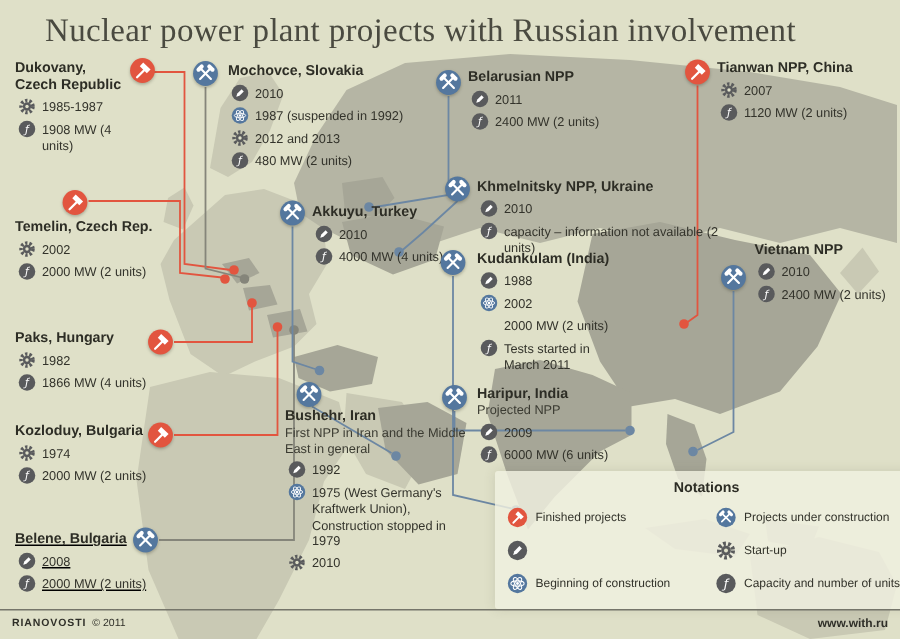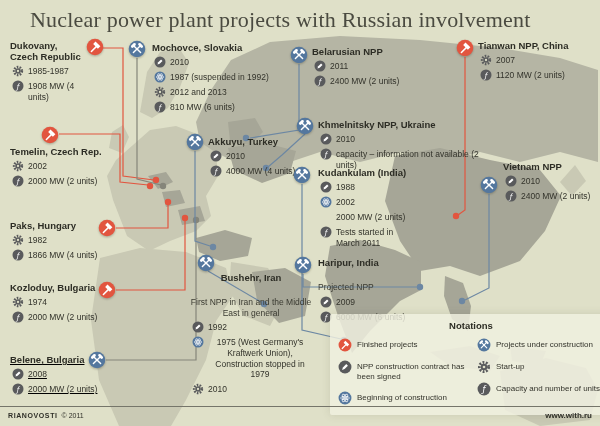--- a/index.html
+++ b/index.html
@@ -3,21 +3,21 @@
 <meta charset="utf-8">
 <style>
   html,body{margin:0;padding:0;background:#9a9a8c;}
   #canvas{position:relative;width:600px;height:426px;overflow:hidden;background:#f0abfc;
           font-family:"Liberation Sans",sans-serif;margin:0 auto;}
   .layer{position:absolute;left:0;top:0;pointer-events:none;}
   .page-title{position:absolute;left:30px;top:7px;font-family:"Liberation Serif",serif;
               font-size:22px;color:#4a4a40;letter-spacing:.2px;}
   .callout{position:absolute;z-index:3;}
   .c-title{font-weight:bold;font-size:9.5px;color:#2d2d25;line-height:1.18;}
-  .c-sub{font-size:8.5px;color:#3a3a31;line-height:1.25;margin-top:14px;}
+  .c-sub{font-size:8.5px;color:#3a3a31;line-height:1.25;margin-top:0;}
   .rows{margin-top:2px;margin-left:2px;}
   .row{display:flex;gap:4px;margin-top:3px;align-items:flex-start;}
   .ric{flex:0 0 12px;width:12px;height:12px;}
   .ric.empty{visibility:hidden;}
   .ric svg{display:block;width:12px;height:12px;}
   .rtx{font-size:8.5px;color:#33332b;line-height:1.25;padding-top:1px;}
   .marker{position:absolute;width:18px;height:18px;z-index:4;}
   .marker svg{display:block;width:18px;height:18px;filter:drop-shadow(0 1px 1px rgba(60,60,45,.35));}
   .legend{position:absolute;left:330px;top:314px;width:266px;z-index:5;
           background:rgba(240,240,225,.82);padding:6px 8px 2px 8px;border-radius:2px;
@@ -175,21 +175,21 @@
             </span>
             <span class="rtx">2012 and 2013</span>
           </div>
           <div class="row">
             <span class="ric">
               <svg viewBox="0 0 20 20">
                 <circle cx="10" cy="10" r="9.2" fill="#595a5c"></circle>
                 <text x="10" y="14.4" text-anchor="middle" font-size="12" font-style="italic" font-family="DejaVu Sans, sans-serif" fill="#fff">ƒ</text>
               </svg>
             </span>
-            <span class="rtx">810 MW (6 units)</span>
+            <span class="rtx">480 MW (2 units)</span>
           </div>
         </div>
       </div>
       <div class="marker" style="left: 128px; top: 40px;">
         <svg viewBox="0 0 20 20">
           <circle cx="10" cy="10" r="9.2" fill="#54779e"></circle>
           <g stroke="#fff" stroke-width="1.6" stroke-linecap="round">
             <path d="M6 14 L14 6"></path>
             <path d="M6 6 L14 14"></path>
           </g>
@@ -514,21 +514,21 @@
           </div>
         </div>
       </div>
       <div class="marker" style="left: 98px; top: 281px;">
         <svg viewBox="0 0 20 20">
           <circle cx="10" cy="10" r="9.2" fill="#e2553f"></circle>
           <line x1="6" y1="15" x2="12.5" y2="8.5" stroke="#fff" stroke-width="1.7" stroke-linecap="round"></line>
           <path d="M10.5 4 L16 9.2 L13.2 12 L8 6.8 Z" fill="#fff"></path>
         </svg>
       </div>
-      <div class="callout" style="left: 190px; top: 272px; width: 122px; text-align: center;">
+      <div class="callout" style="left: 190px; top: 272px; width: 122px;">
         <div class="c-title">Bushehr, Iran</div>
         <div class="c-sub">First NPP in Iran and the Middle East in general</div>
         <div class="rows">
           <div class="row">
             <span class="ric">
               <svg viewBox="0 0 20 20">
                 <circle cx="10" cy="10" r="9.2" fill="#595a5c"></circle>
                 <path d="M5.8 14.2 L7 10.6 L11.8 5.8 L14.2 8.2 L9.4 13 L5.8 14.2 Z" fill="#fff"></path>
               </svg>
             </span>
@@ -662,21 +662,20 @@
             </span>
             <span class="ltx">Finished projects</span>
           </div>
           <div class="litem">
             <span class="ric">
               <svg viewBox="0 0 20 20">
                 <circle cx="10" cy="10" r="9.2" fill="#595a5c"></circle>
                 <path d="M5.8 14.2 L7 10.6 L11.8 5.8 L14.2 8.2 L9.4 13 L5.8 14.2 Z" fill="#fff"></path>
               </svg>
             </span>
-            <span class="ltx">NPP construction contract has been signed</span>
           </div>
           <div class="litem">
             <span class="ric">
               <svg viewBox="0 0 20 20">
                 <circle cx="10" cy="10" r="9.2" fill="#54779e"></circle>
                 <g stroke="#fff" fill="none" stroke-width="1">
                   <ellipse cx="10" cy="10" rx="6.3" ry="2.5"></ellipse>
                   <ellipse cx="10" cy="10" rx="6.3" ry="2.5" transform="rotate(60 10 10)"></ellipse>
                   <ellipse cx="10" cy="10" rx="6.3" ry="2.5" transform="rotate(120 10 10)"></ellipse>
                 </g>

